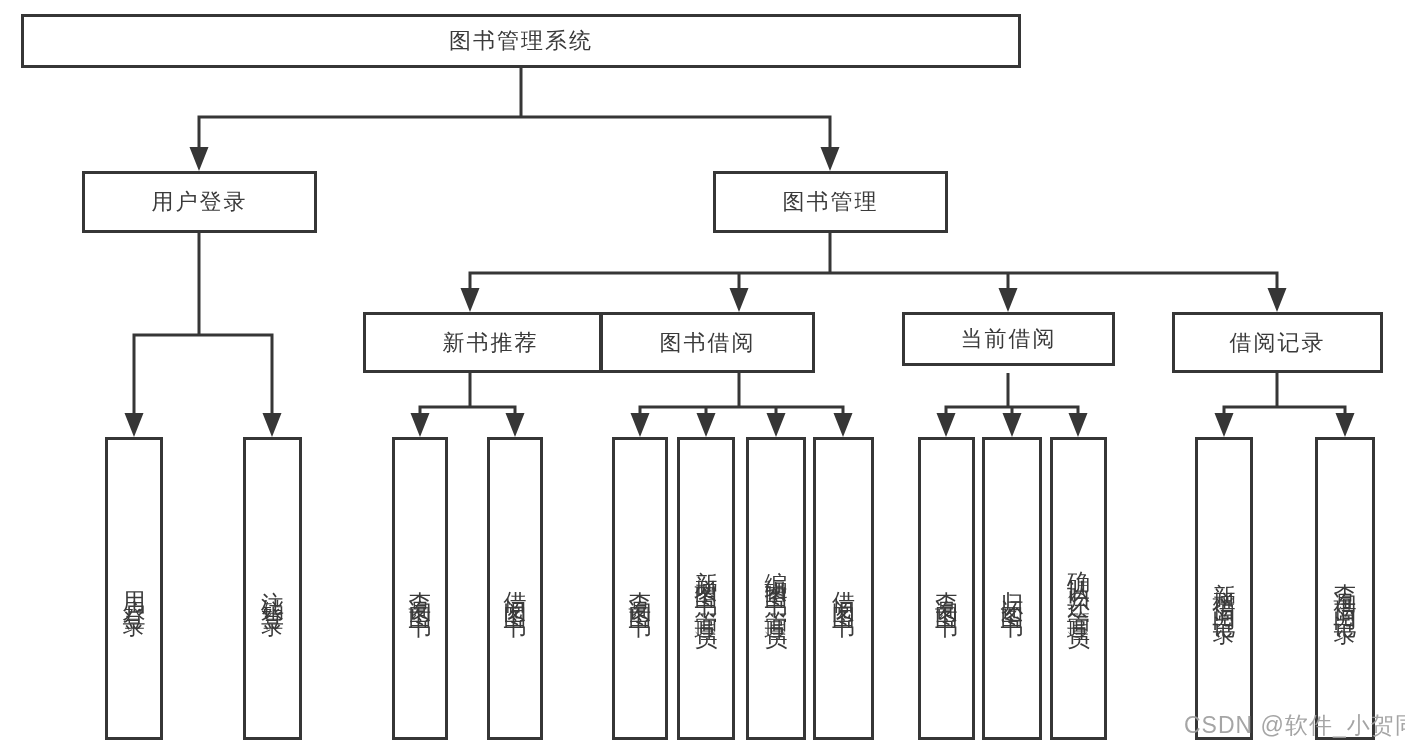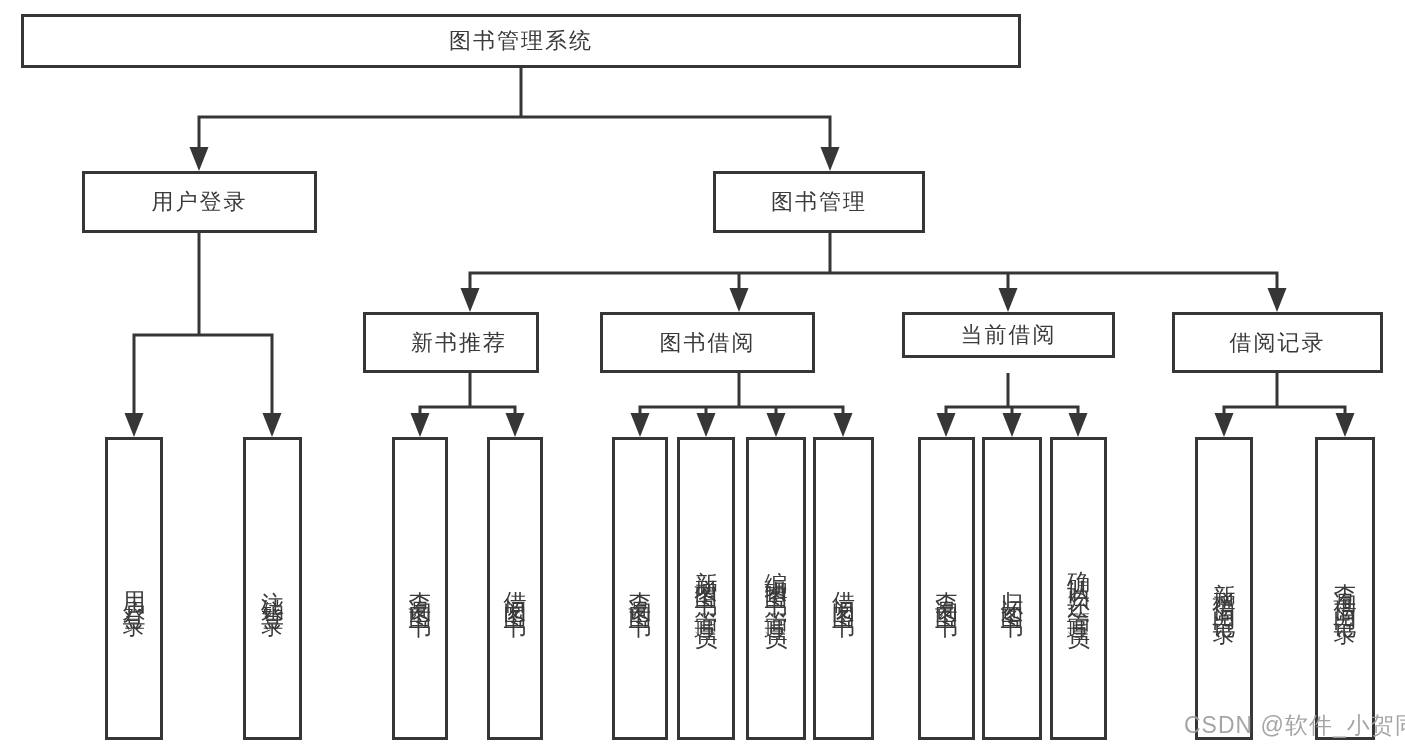--- a/index.html
+++ b/index.html
@@ -98,31 +98,31 @@
       M1335.5,413 H1354.5 L1345,437 Z"></path>
   </svg>
 
   <div class="box h" style="left:21px;top:14px;width:1000px;height:54px;">
     <span class="label">图书管理系统</span>
   </div>
 
   <div class="box h" style="left:82px;top:171px;width:235px;height:62px;">
     <span class="label">用户登录</span>
   </div>
-  <div class="box h" style="left:713px;top:171px;width:212px;height:62px;">
+  <div class="box h" style="left:713px;top:171px;width:235px;height:62px;">
     <span class="label">图书管理</span>
   </div>
 
-  <div class="box h" style="left:363px;top:312px;width:176px;height:61px;padding-left:16px;">
+  <div class="box h" style="left:363px;top:312px;width:239px;height:61px;padding-left:16px;">
     <span class="label">新书推荐</span>
   </div>
   <div class="box h" style="left:600px;top:312px;width:215px;height:61px;">
     <span class="label">图书借阅</span>
   </div>
-  <div class="box h" style="left:902px;top:312px;width:213px;height:46px;">
+  <div class="box h" style="left:902px;top:312px;width:213px;height:54px;">
     <span class="label">当前借阅</span>
   </div>
   <div class="box h" style="left:1172px;top:312px;width:211px;height:61px;">
     <span class="label">借阅记录</span>
   </div>
 
   <div class="box v" style="left:105px;top:437px;width:58px;height:303px;">
     <span class="label">用户登录</span>
   </div>
   <div class="box v" style="left:243px;top:437px;width:59px;height:303px;">

